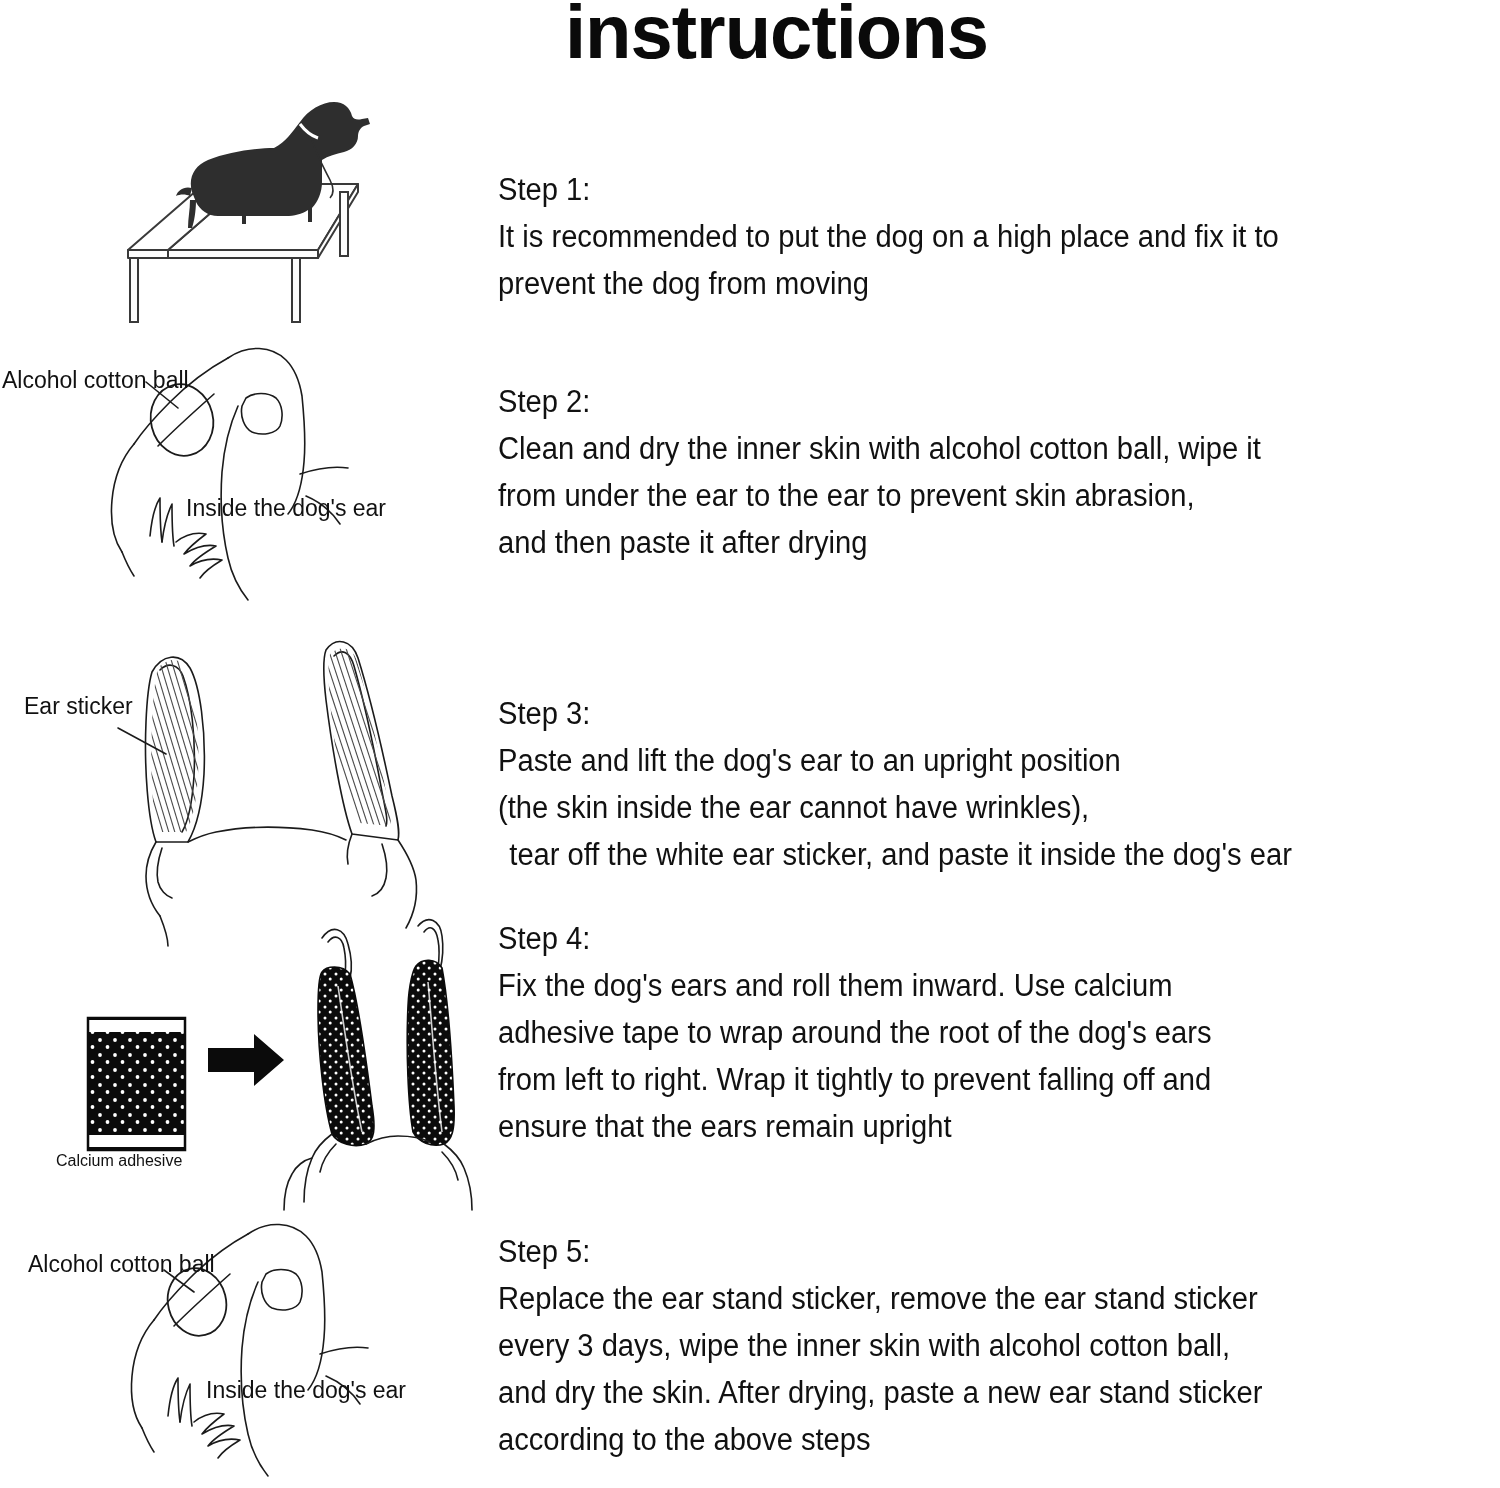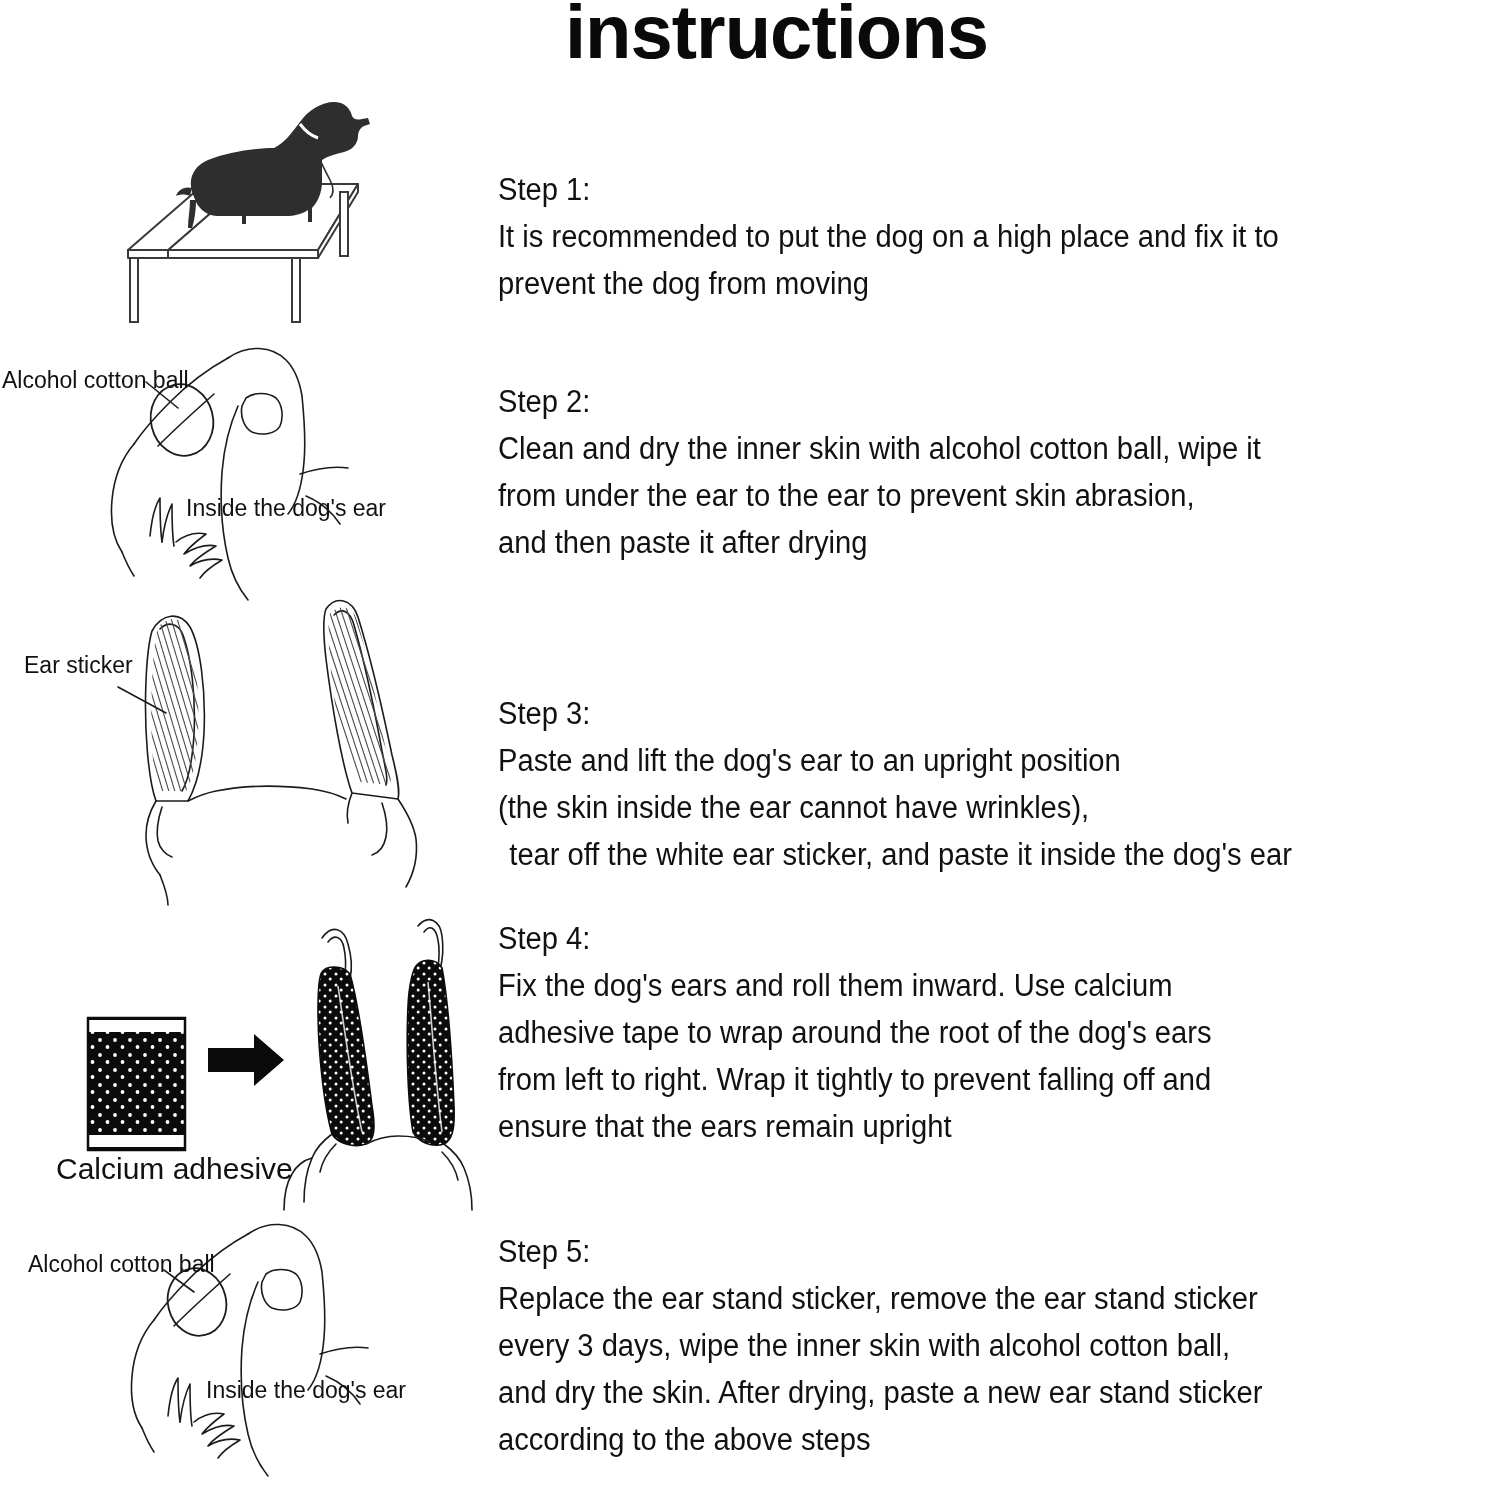--- a/index.html
+++ b/index.html
@@ -50,21 +50,21 @@
   #step-1 { top: 166px; }
   #step-2 { top: 378px; }
   #step-3 { top: 690px; }
   #step-4 { top: 915px; }
   #step-5 { top: 1228px; }
 
   
   .illus { position: absolute; }
   #illus-dog-table { left: 96px;  top: 62px;  width: 350px; height: 280px; }
   #illus-clean-ear { left: 0px;   top: 336px; width: 430px; height: 288px; }
-  #illus-ear-stickers { left: 0px; top: 575px; width: 470px; height: 340px; }
+  #illus-ear-stickers { left: 0px; top: 616px; width: 470px; height: 340px; }
   #illus-tape-wrap { left: 36px;  top: 916px; width: 450px; height: 296px; }
   #illus-clean-ear-2 { left: 0px; top: 1210px; width: 470px; height: 278px; }
 
   .illus svg { display: block; width: 100%; height: 100%; }
 
   .lbl {
     font-family: "Liberation Sans", sans-serif;
     font-size: 23px;
     fill: #111111;
   }
@@ -81,21 +81,21 @@
     stroke-width: 1.1;
     fill: none;
   }
 
   
   #calcium-caption {
     position: absolute;
     left: 56px;
     top: 1152px;
     font-family: "Liberation Sans", sans-serif;
-    font-size: 30px;
+    font-size: 16px;
     color: #111111;
     white-space: nowrap;
   }
 </style>
 </head>
 <body>
 
 <div id="page-title">instructions</div>
 
 <div class="illus" id="illus-dog-table">

